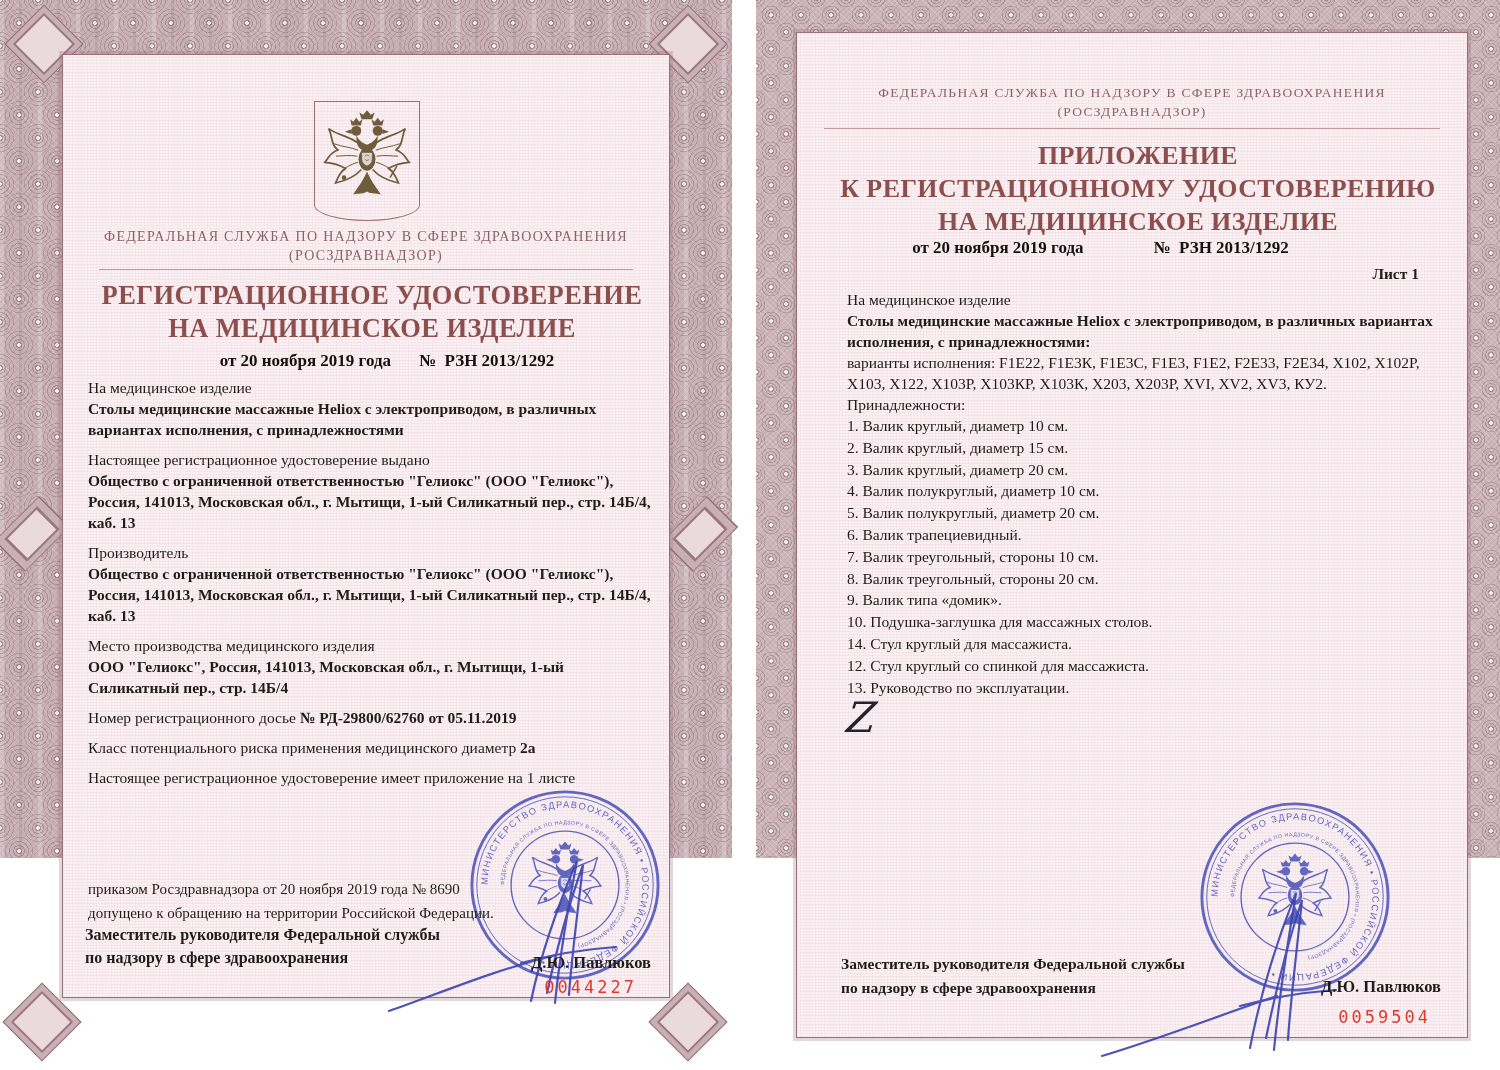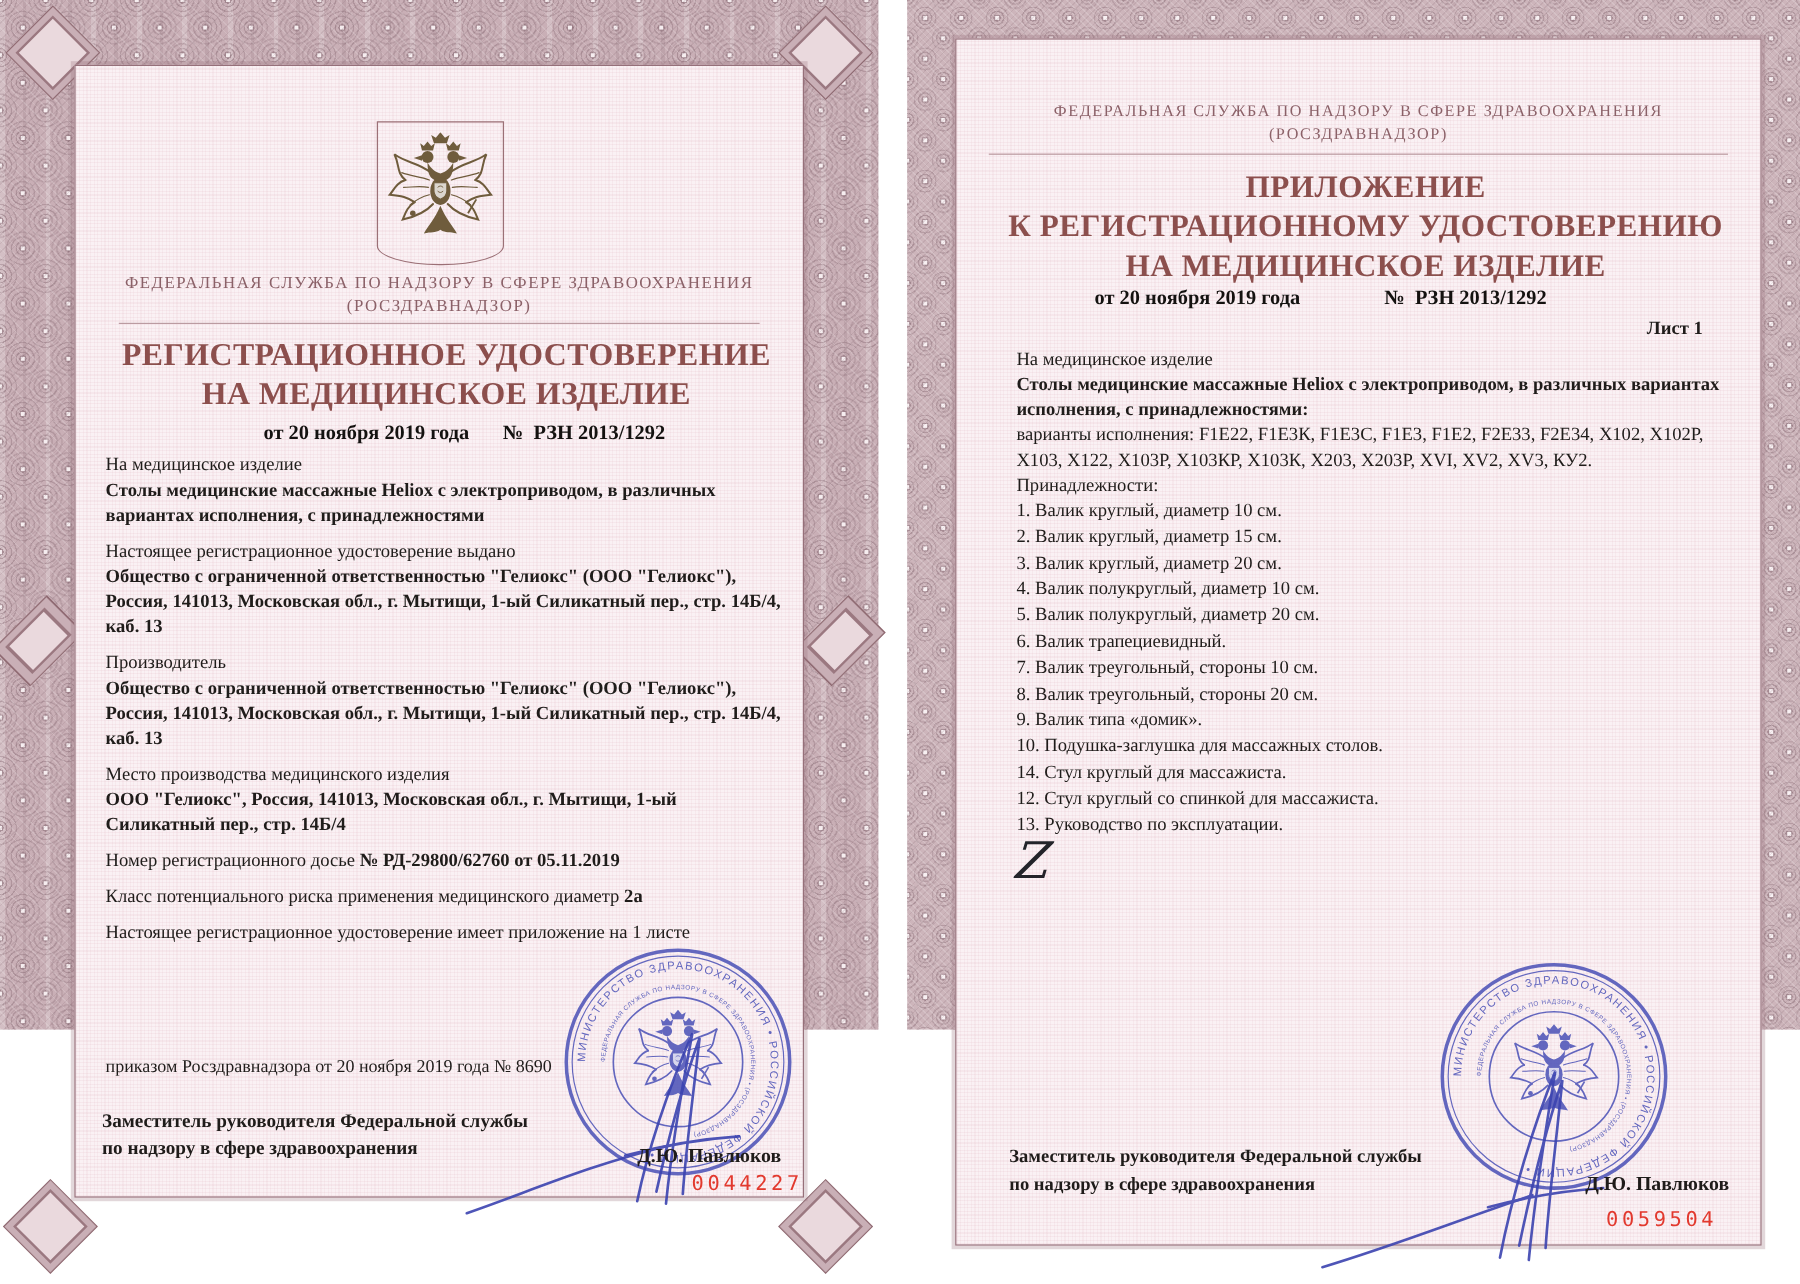--- a/index.html
+++ b/index.html
@@ -192,29 +192,30 @@
       <g fill="none" stroke="#3b43b0" stroke-width="2.2" stroke-linecap="round" opacity=".9">
         <path d="M8 168 C60 150 110 128 175 112"></path>
         <path d="M150 158 C160 110 178 60 196 18 C186 70 178 120 174 160"></path>
         <path d="M166 150 C176 105 190 55 202 22 C196 75 190 120 188 152"></path>
         <path d="M140 120 C170 112 205 106 235 104"></path>
       </g>
     </svg>
 
     <div class="order" style="top:822px;left:25px;">
       <div>приказом Росздравнадзора от 20 ноября 2019 года № 8690</div>
+      <div>допущено к обращению на территории Российской Федерации.</div>
     </div>
 
     <div class="signer-titles" style="top:868px;left:22px;">
       <div>Заместитель руководителя Федеральной службы</div>
       <div>по надзору в сфере здравоохранения</div>
     </div>
     <div class="signer-name" style="top:898px;right:18px;">Д.Ю. Павлюков</div>
 
-    <div class="serial" style="top:922px;right:0;">0044227</div>
+    <div class="serial" style="top:922px;right:32px;">0044227</div>
   </div>
 </section>
 
 <section class="cert cert-right">
   <div class="panel panel-right">
 
     <div class="agency" style="top:50px;font-size:13.5px;">
       <div>ФЕДЕРАЛЬНАЯ СЛУЖБА ПО НАДЗОРУ В СФЕРЕ ЗДРАВООХРАНЕНИЯ</div>
       <div>(РОСЗДРАВНАДЗОР)</div>
     </div>

